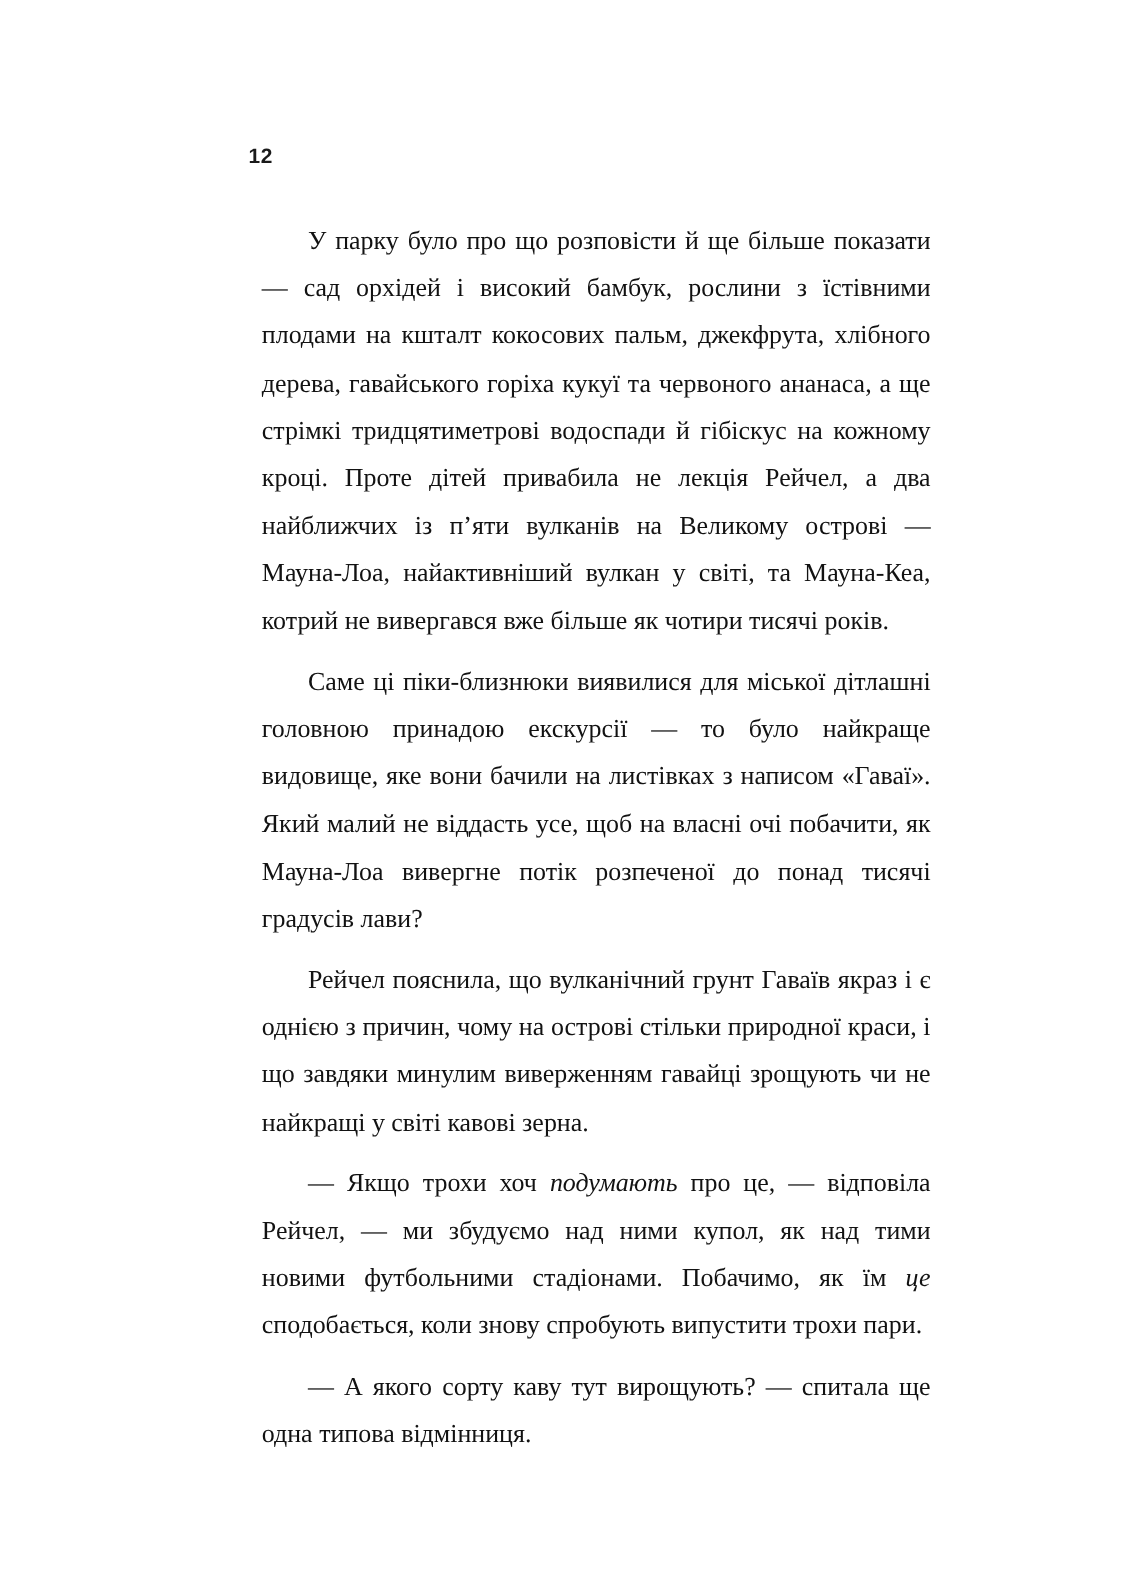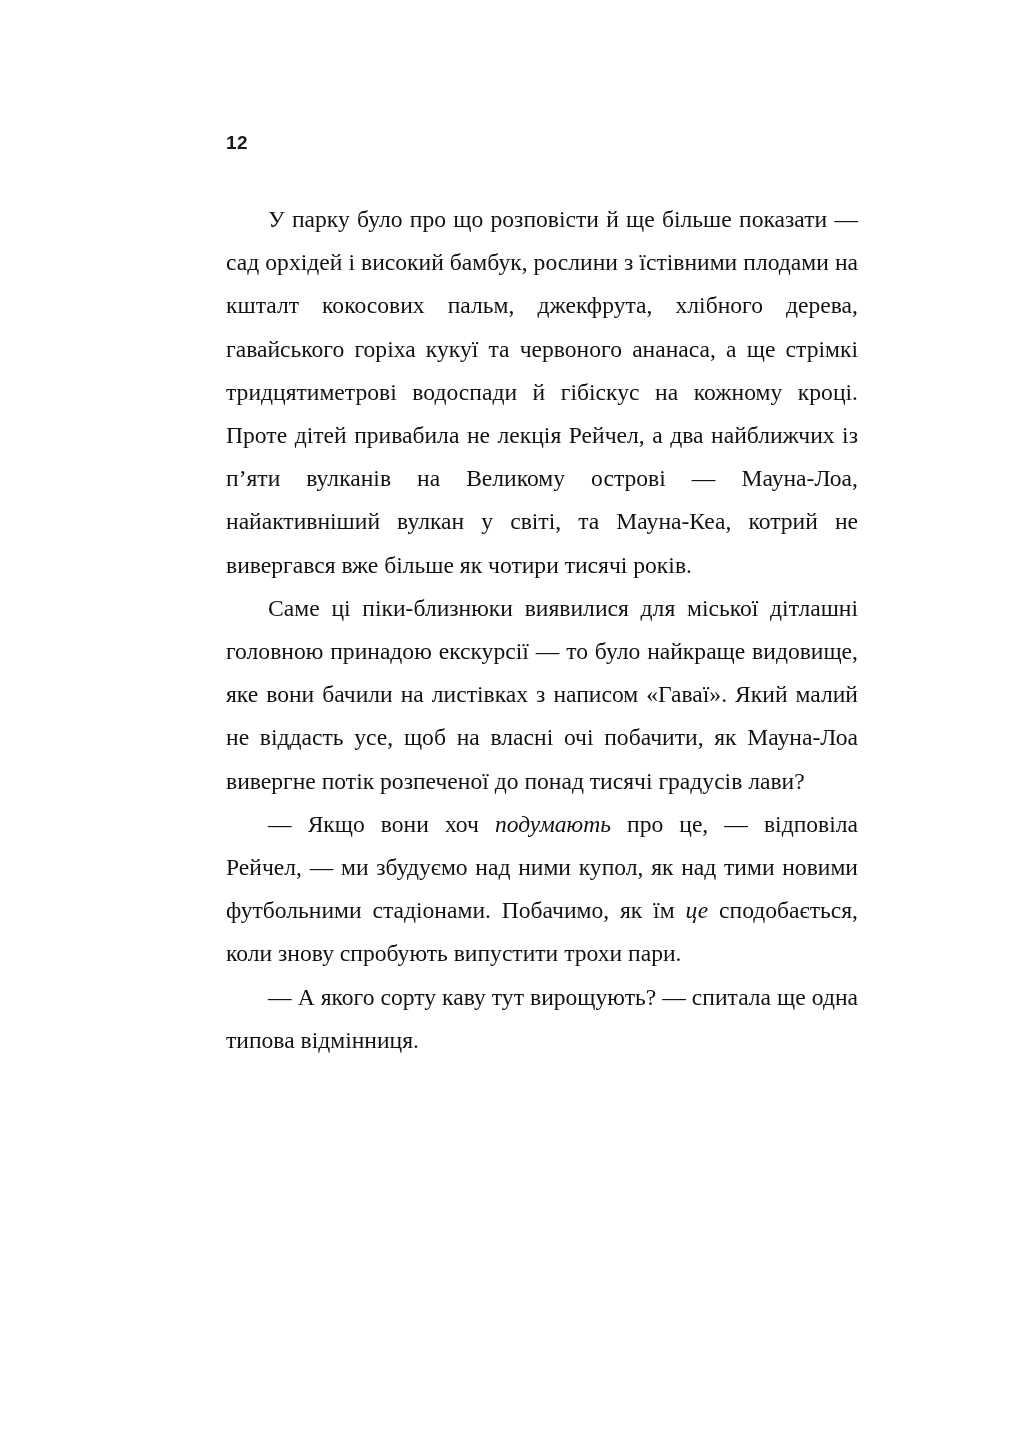--- a/index.html
+++ b/index.html
@@ -33,44 +33,45 @@
     font-family: "Liberation Serif", serif;
     font-size: 23.6px;
     line-height: 43.2px;
     color: #121212;
     text-align: justify;
     text-justify: inter-word;
     -webkit-hyphens: manual;
     hyphens: manual;
   }
   .body-text p {
-    margin: 0;
+    margin: 12px;
     text-indent: 42px;
   }
   em {
   }
 </style>
 </head>
 <body>
 
 <div class="page">
   <div class="content">
 
     <div class="folio">12</div>
 
     <div class="body-text">
 
       <p>У парку було про що розповісти й ще більше показати — сад орхідей і високий бамбук, рослини з їстівними плодами на кшталт кокосових пальм, джекфрута, хлібного дерева, гавайського горіха кукуї та червоного ананаса, а ще стрімкі тридцятиметрові водоспади й гібіскус на кожному кроці. Проте дітей привабила не лекція Рейчел, а два найближчих із п’яти вулканів на Великому острові — Мауна-Лоа, найактивніший вулкан у світі, та Мауна-Кеа, котрий не вивергався вже більше як чотири тисячі років.</p>
 
       <p>Саме ці піки-близнюки виявилися для міської дітлашні головною принадою екскурсії — то було найкраще видовище, яке вони бачили на листівках з написом «Гаваї». Який малий не віддасть усе, щоб на власні очі побачити, як Мауна-Лоа вивергне потік розпеченої до понад тисячі градусів лави?</p>
 
+      <p>Рейчел пояснила, що вулканічний грунт Гаваїв якраз і є однією з причин, чому на острові стільки природної краси, і що завдяки минулим виверженням гавайці зрощують чи не найкращі у світі кавові зерна.</p>
 
 
       <p>
-        <span>— Якщо вони хоч </span><em>подумають</em><span> про це, — відповіла Рейчел, — ми збудуємо над ними купол, як над тими новими футбольними стадіонами. Побачимо, як їм </span><em>це</em><span> сподобається, коли знову спробують випустити трохи пари.</span>
+        <span>— Якщо трохи хоч </span><em>подумають</em><span> про це, — відповіла Рейчел, — ми збудуємо над ними купол, як над тими новими футбольними стадіонами. Побачимо, як їм </span><em>це</em><span> сподобається, коли знову спробують випустити трохи пари.</span>
       </p>
 
 
       <p>— А якого сорту каву тут вирощують? — спитала ще одна типова відмінниця.</p>
 
     </div>
   </div>
 </div>
 
 </body></html>

